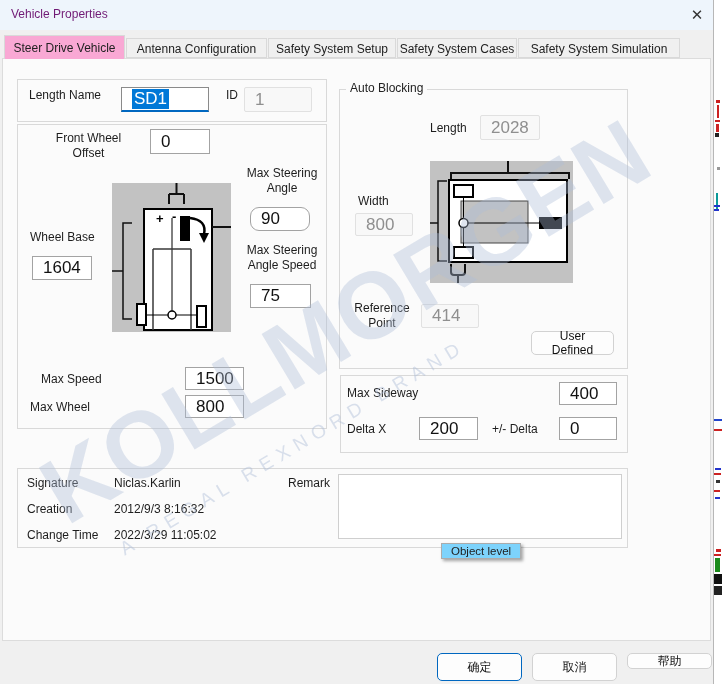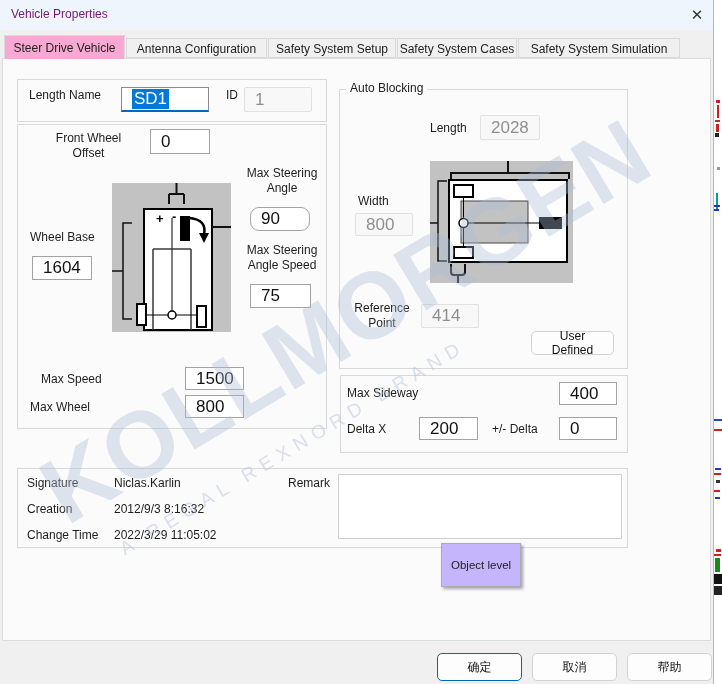--- a/index.html
+++ b/index.html
@@ -32,21 +32,21 @@
   .field{position:absolute;background:#ffffff;border:1px solid #a3a3a3;box-sizing:border-box;padding-left:10px;display:flex;align-items:center;font-size:17px;color:#111;}
   .field.disabled{background:#f8f8f8;border:1px solid #e1e1e1;border-radius:2px;color:#8f8f8f;}
   .field.focused{border:1px solid #8a8a8a;border-bottom:2px solid #0067c0;}
   .sel{background:#0078d7;color:#fff;padding:0 2px;}
 
   .btn{position:absolute;background:#fdfdfd;border:1px solid #d2d2d2;border-radius:5px;font-size:12px;color:#111;display:flex;align-items:center;justify-content:center;cursor:pointer;box-sizing:border-box;}
   .btn.default{border:1.5px solid #0067c0;}
 
   .diagram{position:absolute;background:#c2c2c2;}
   textarea.remark{position:absolute;background:#fff;border:1px solid #cfcfcf;resize:none;box-sizing:border-box;font-family:"Liberation Sans",sans-serif;font-size:12px;}
-  .tooltip{position:absolute;background:#c4b5fd;border:1px solid #ababab;box-shadow:2px 2px 3px rgba(0,0,0,0.35);padding:15px 9px;font-size:11.5px;color:#222;z-index:30;}
+  .tooltip{position:absolute;background:#7dd3fc;border:1px solid #ababab;box-shadow:2px 2px 3px rgba(0,0,0,0.35);padding:1px 9px;font-size:11.5px;color:#222;z-index:30;}
 
   
   .watermark{position:absolute;left:5px;top:55px;width:700px;height:565px;display:flex;flex-direction:column;align-items:center;justify-content:center;transform:rotate(-31deg);pointer-events:none;z-index:25;}
   .wm1{font-size:94px;font-weight:bold;letter-spacing:1px;color:rgba(174,189,215,0.38);white-space:nowrap;}
   .wm2{font-size:19px;letter-spacing:7px;color:rgba(174,189,215,0.45);margin-top:16px;transform:translateX(-110px);white-space:nowrap;}
 </style>
 </head>
 <body>
 
 <div class="screen">
@@ -182,21 +182,21 @@
       <div class="lbl" style="left:111px;top:469px;">2022/3/29 11:05:02</div>
       <div class="lbl" style="left:285px;top:417px;">Remark</div>
       <textarea class="remark" style="left: 335px; top: 415px; width: 284px; height: 65px;"></textarea>
 
     </div>
 
     <div class="tooltip" style="left:441px;top:543px;">Object level</div>
 
     <button class="btn default" style="left:437px;top:653px;width:85px;height:28px;font-family:Liberation Mono, monospace;">确定</button>
     <button class="btn" style="left:532px;top:653px;width:85px;height:28px;">取消</button>
-    <button class="btn" style="left:627px;top:653px;width:85px;height:28px;">帮助</button>
+    <button class="btn" style="left:627px;top:653px;width:85px;height:16px;">帮助</button>
 
     <div class="watermark">
       <div class="wm1">KOLLMORGEN</div>
       <div class="wm2">A REGAL REXNORD BRAND</div>
     </div>
 
   </div>
 </div>
 
 </body></html>

